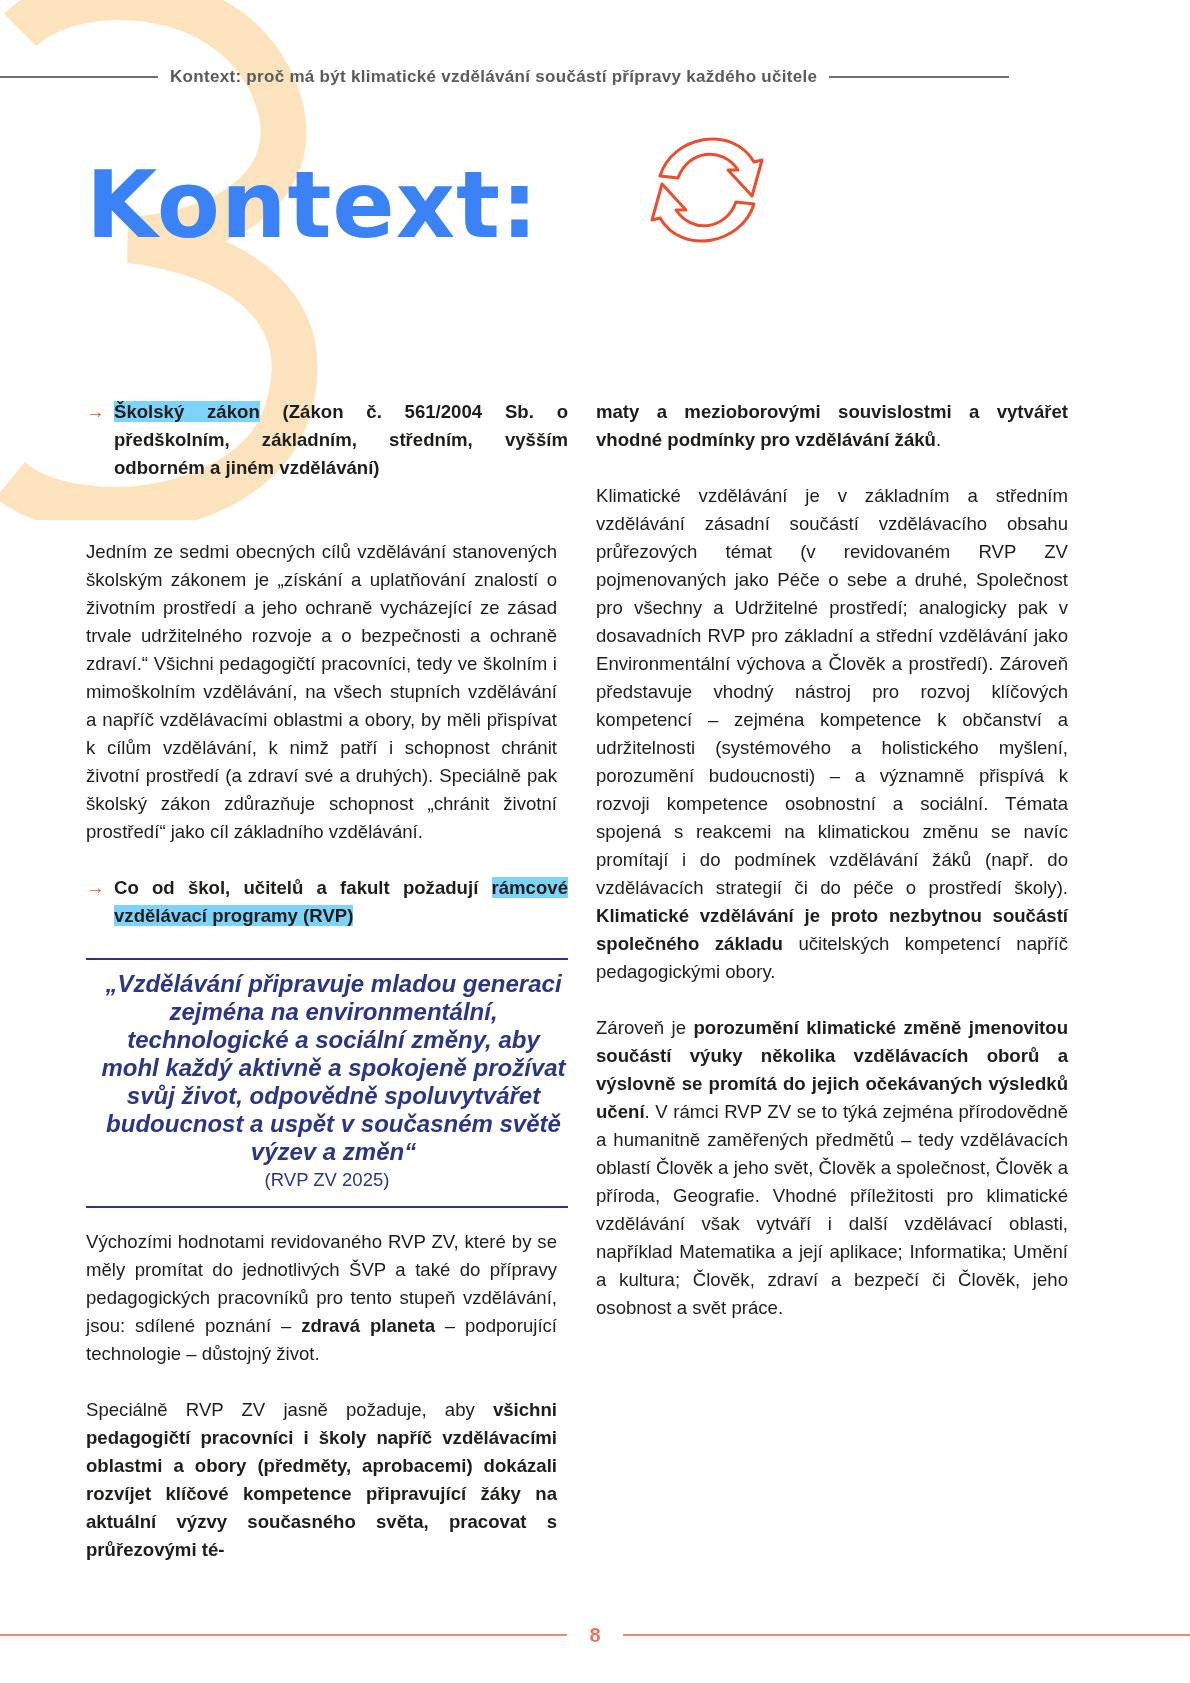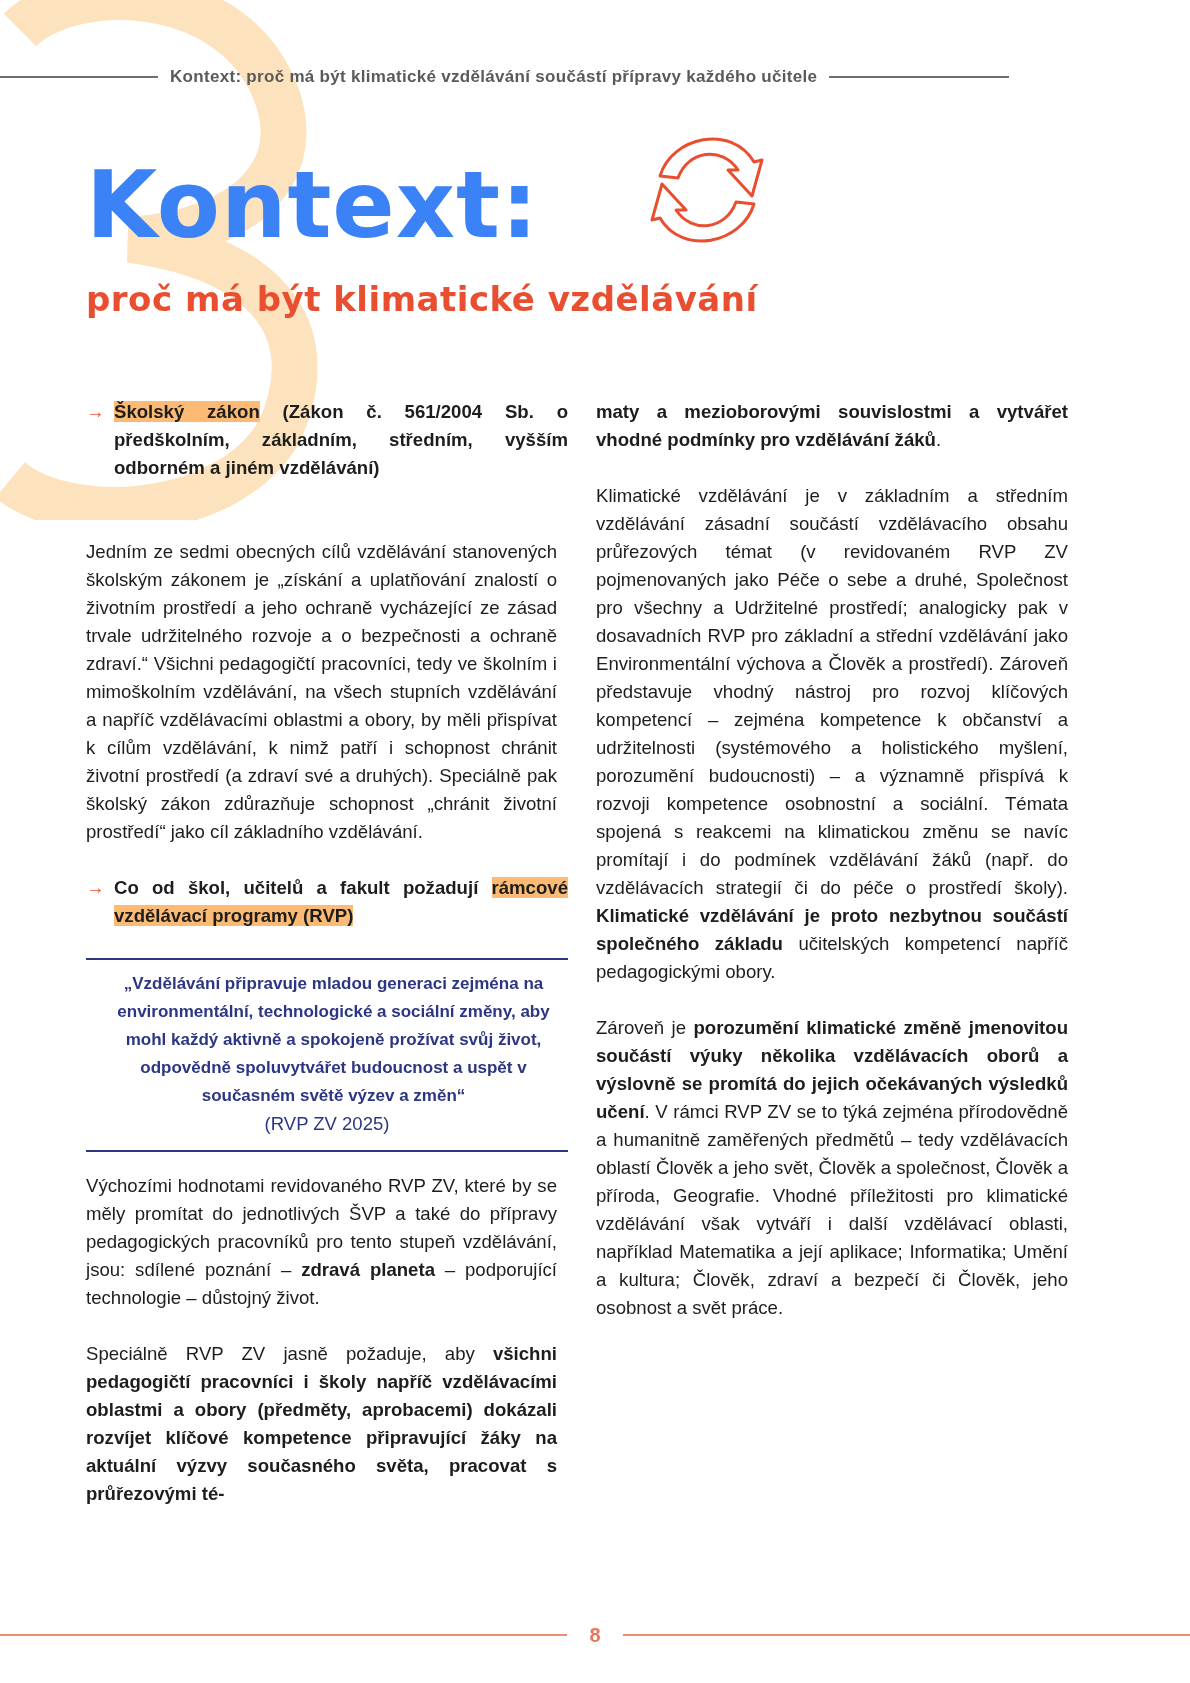--- a/index.html
+++ b/index.html
@@ -24,24 +24,24 @@
   .recycle-icon { position: absolute; left: 632px; top: 124px; width: 150px; height: 130px; z-index: 2; }
 
   .col { position: absolute; z-index: 2; font-size: 18.6px; line-height: 28px; text-align: justify; }
   .col.left { left: 86px; top: 398px; width: 482px; }
   .col.right { left: 596px; top: 398px; width: 483px; }
   .col p { margin: 0 11px 28px 0; }
   .col b { font-weight: bold; }
 
   .bullet { position: relative; padding-left: 28px; font-weight: bold; margin: 0 0 56px 0; }
   .bullet .arrow { position: absolute; left: 0; top: 0; color: #e84e2f; font-weight: bold; }
-  .hl { background: #fdba74; }
+  .hl { background: #7dd3fc; }
 
   .quote { border-top: 2px solid #2c3682; border-bottom: 2px solid #2c3682; padding: 10px 0 12px; margin: 0 0 20px 0; text-align: center; color: #2c3682; }
-  .quote .q-text { font-weight: bold; font-size: 17px; line-height: 28px; margin-left: 13px; }
+  .quote .q-text { font-style: italic; font-weight: bold; font-size: 24px; line-height: 28px; margin-left: 13px; }
   .quote .q-source { font-size: 18.5px; line-height: 28px; }
 
   .footer { position: absolute; left: 0; top: 1620px; width: 1190px; height: 30px; display: flex; align-items: center; z-index: 2; }
   .footer .rule { height: 2px; background: #ee8c71; flex: 1; }
   .footer .pg { width: 56px; text-align: center; color: #e8765a; font-size: 20px; font-weight: bold; }
 </style>
 </head>
 <body>
 
 <svg class="big-three" viewBox="0 0 400 560">
@@ -49,21 +49,20 @@
 </svg>
 
 <div class="running-header">
   <div class="rule left"></div>
   <span class="text">Kontext: proč má být klimatické vzdělávání součástí přípravy každého učitele</span>
   <div class="rule right"></div>
 </div>
 
 <div class="title-block">
   <div class="title-main">Kontext:</div>
-  <div class="title-sub l1">proč má být klimatické vzdělávání</div>
 </div>
 
 <svg class="recycle-icon" viewBox="0 0 150 130">
   <g fill="none" stroke="#e84e2f" stroke-width="3" stroke-linejoin="round">
 
     <path d="M28 52 C 40 12, 100 0, 122 38 L 130 36 L 120 72 L 96 46 L 106 46 C 90 22, 56 26, 46 54 Z"></path>
 
     <path d="M122 80 C 110 120, 50 132, 28 94 L 20 96 L 30 60 L 54 86 L 44 86 C 60 110, 94 106, 104 78 Z"></path>
   </g>
 </svg>

